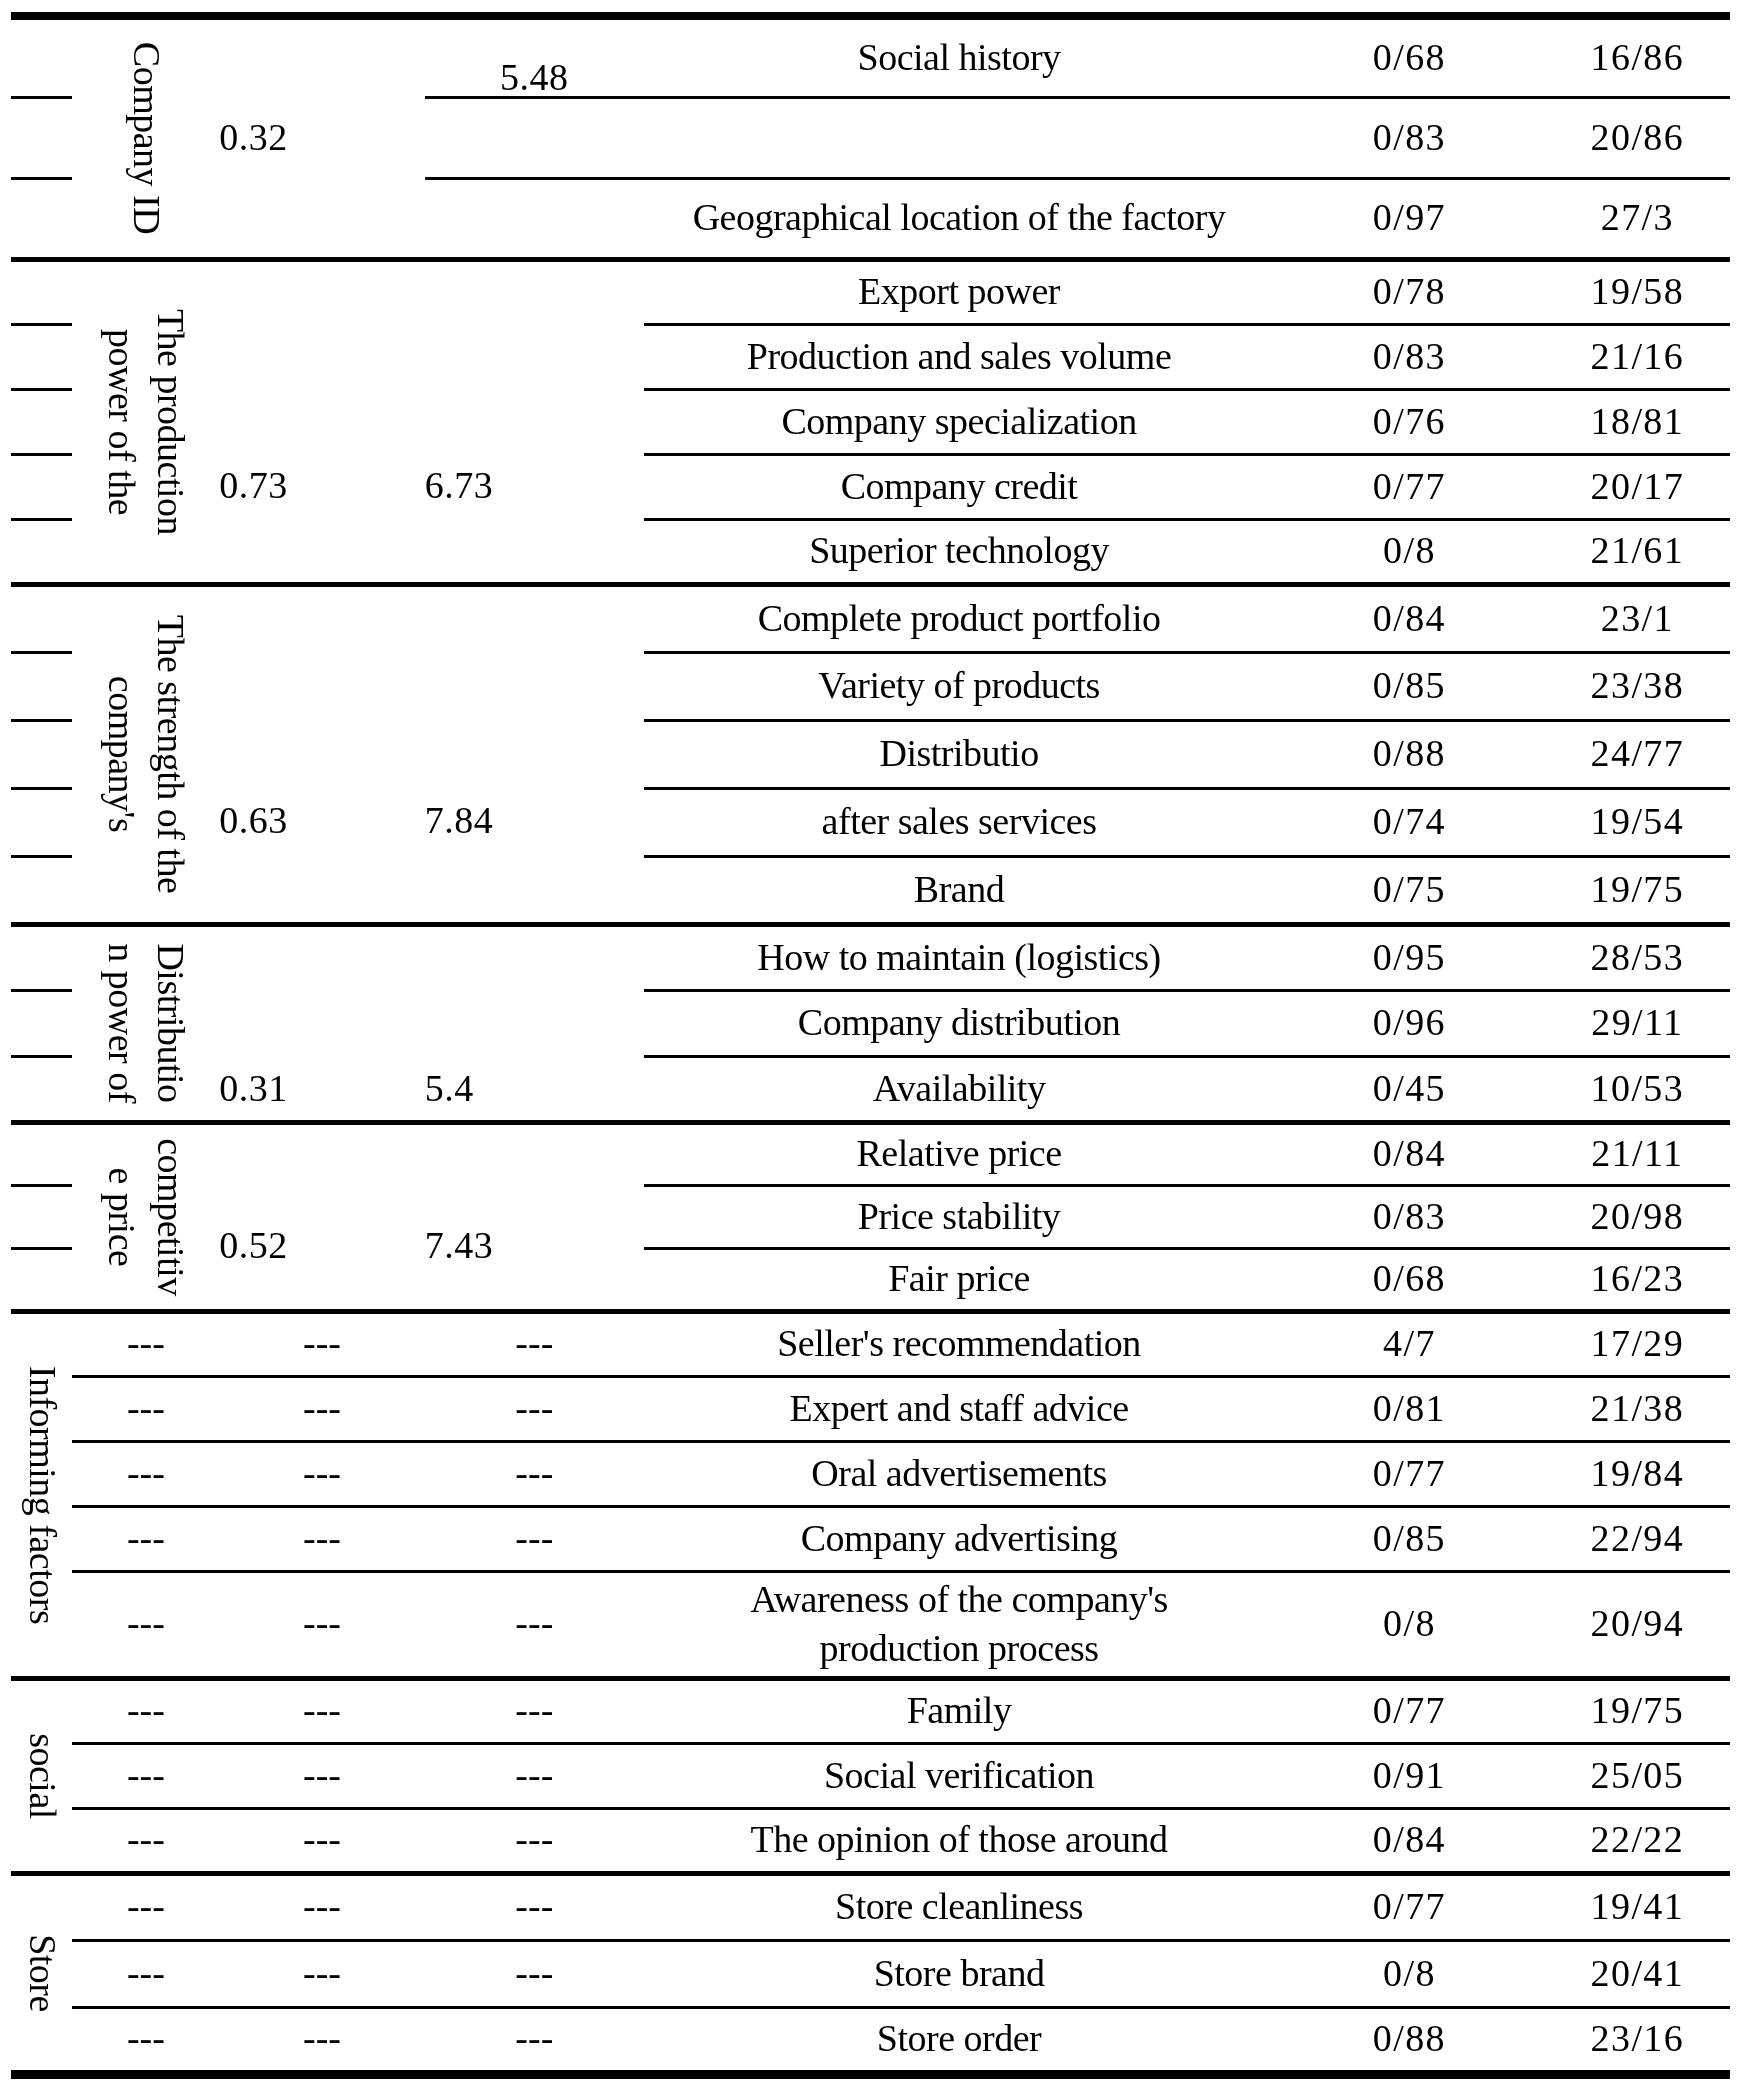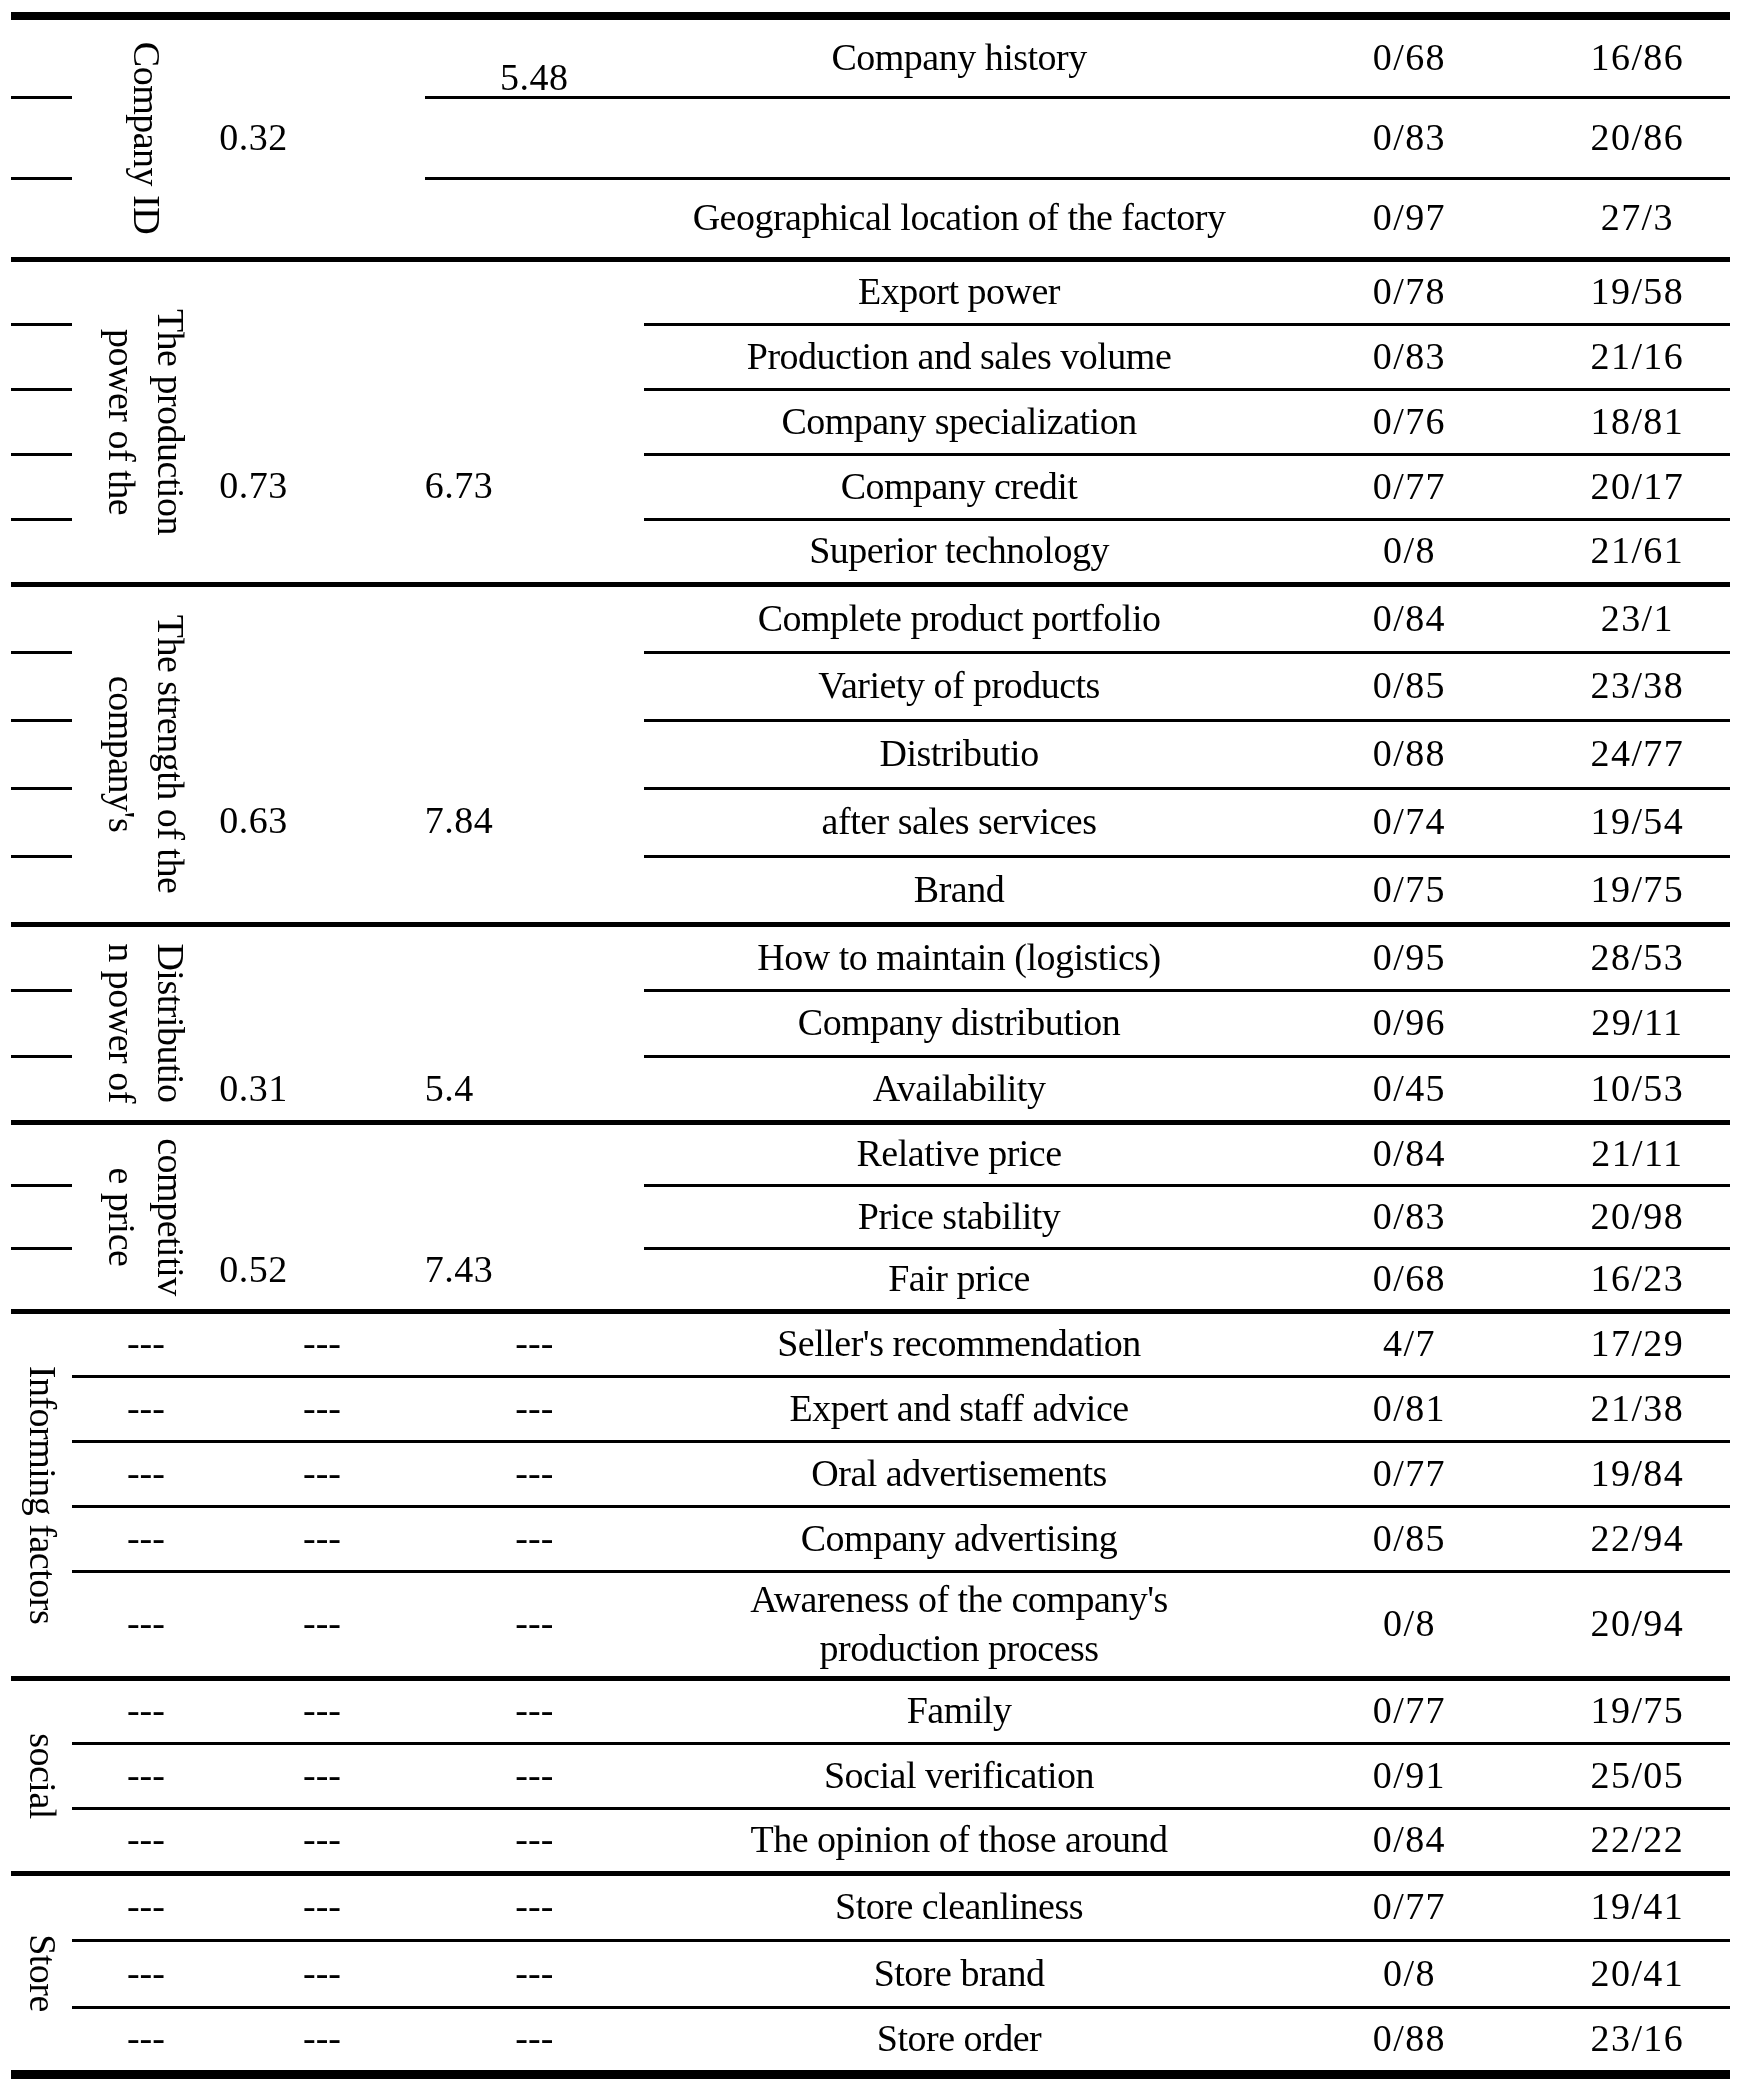--- a/index.html
+++ b/index.html
@@ -60,21 +60,21 @@
 
   
   .pv {
     position: absolute;
     left: 0; right: 0;
     transform: translateY(-50%);
     text-align: left;
     letter-spacing: 0.5px;
   }
   .p50 { top: 50%; }
-  .p66 { top: 66%; margin-top: 24px; }
+  .p66 { top: 66%; }
   .p70 { top: 70%; }
   .p84 { top: 84%; }
 
   
   td.vbot { vertical-align: bottom; }
   td.vbot .sv { position: relative; top: 4.6px; display: inline-block; line-height: 1; letter-spacing: 0.5px; }
 
   .item { letter-spacing: -0.5px; white-space: nowrap; }
   .item.wrap { white-space: pre-line; line-height: 1.28; }
   .num { letter-spacing: 1.4px; }
@@ -99,21 +99,21 @@
       <td class="bb"></td>
       <td class="rel sb" rowspan="3">
         <div class="vlab">Company ID</div>
       </td>
       <td class="rel sb" rowspan="3">
         <span class="pv p50">0.32</span>
       </td>
       <td class="bb vbot">
         <span class="sv">5.48</span>
       </td>
-      <td class="bb item">Company history</td>
+      <td class="bb item">Social history</td>
       <td class="bb num">0/68</td>
       <td class="bb num">16/86</td>
     </tr>
     <tr>
       <td class="bb"></td>
       <td class="bb"></td>
       <td class="bb item"></td>
       <td class="bb num">0/83</td>
       <td class="bb num">20/86</td>
     </tr>

